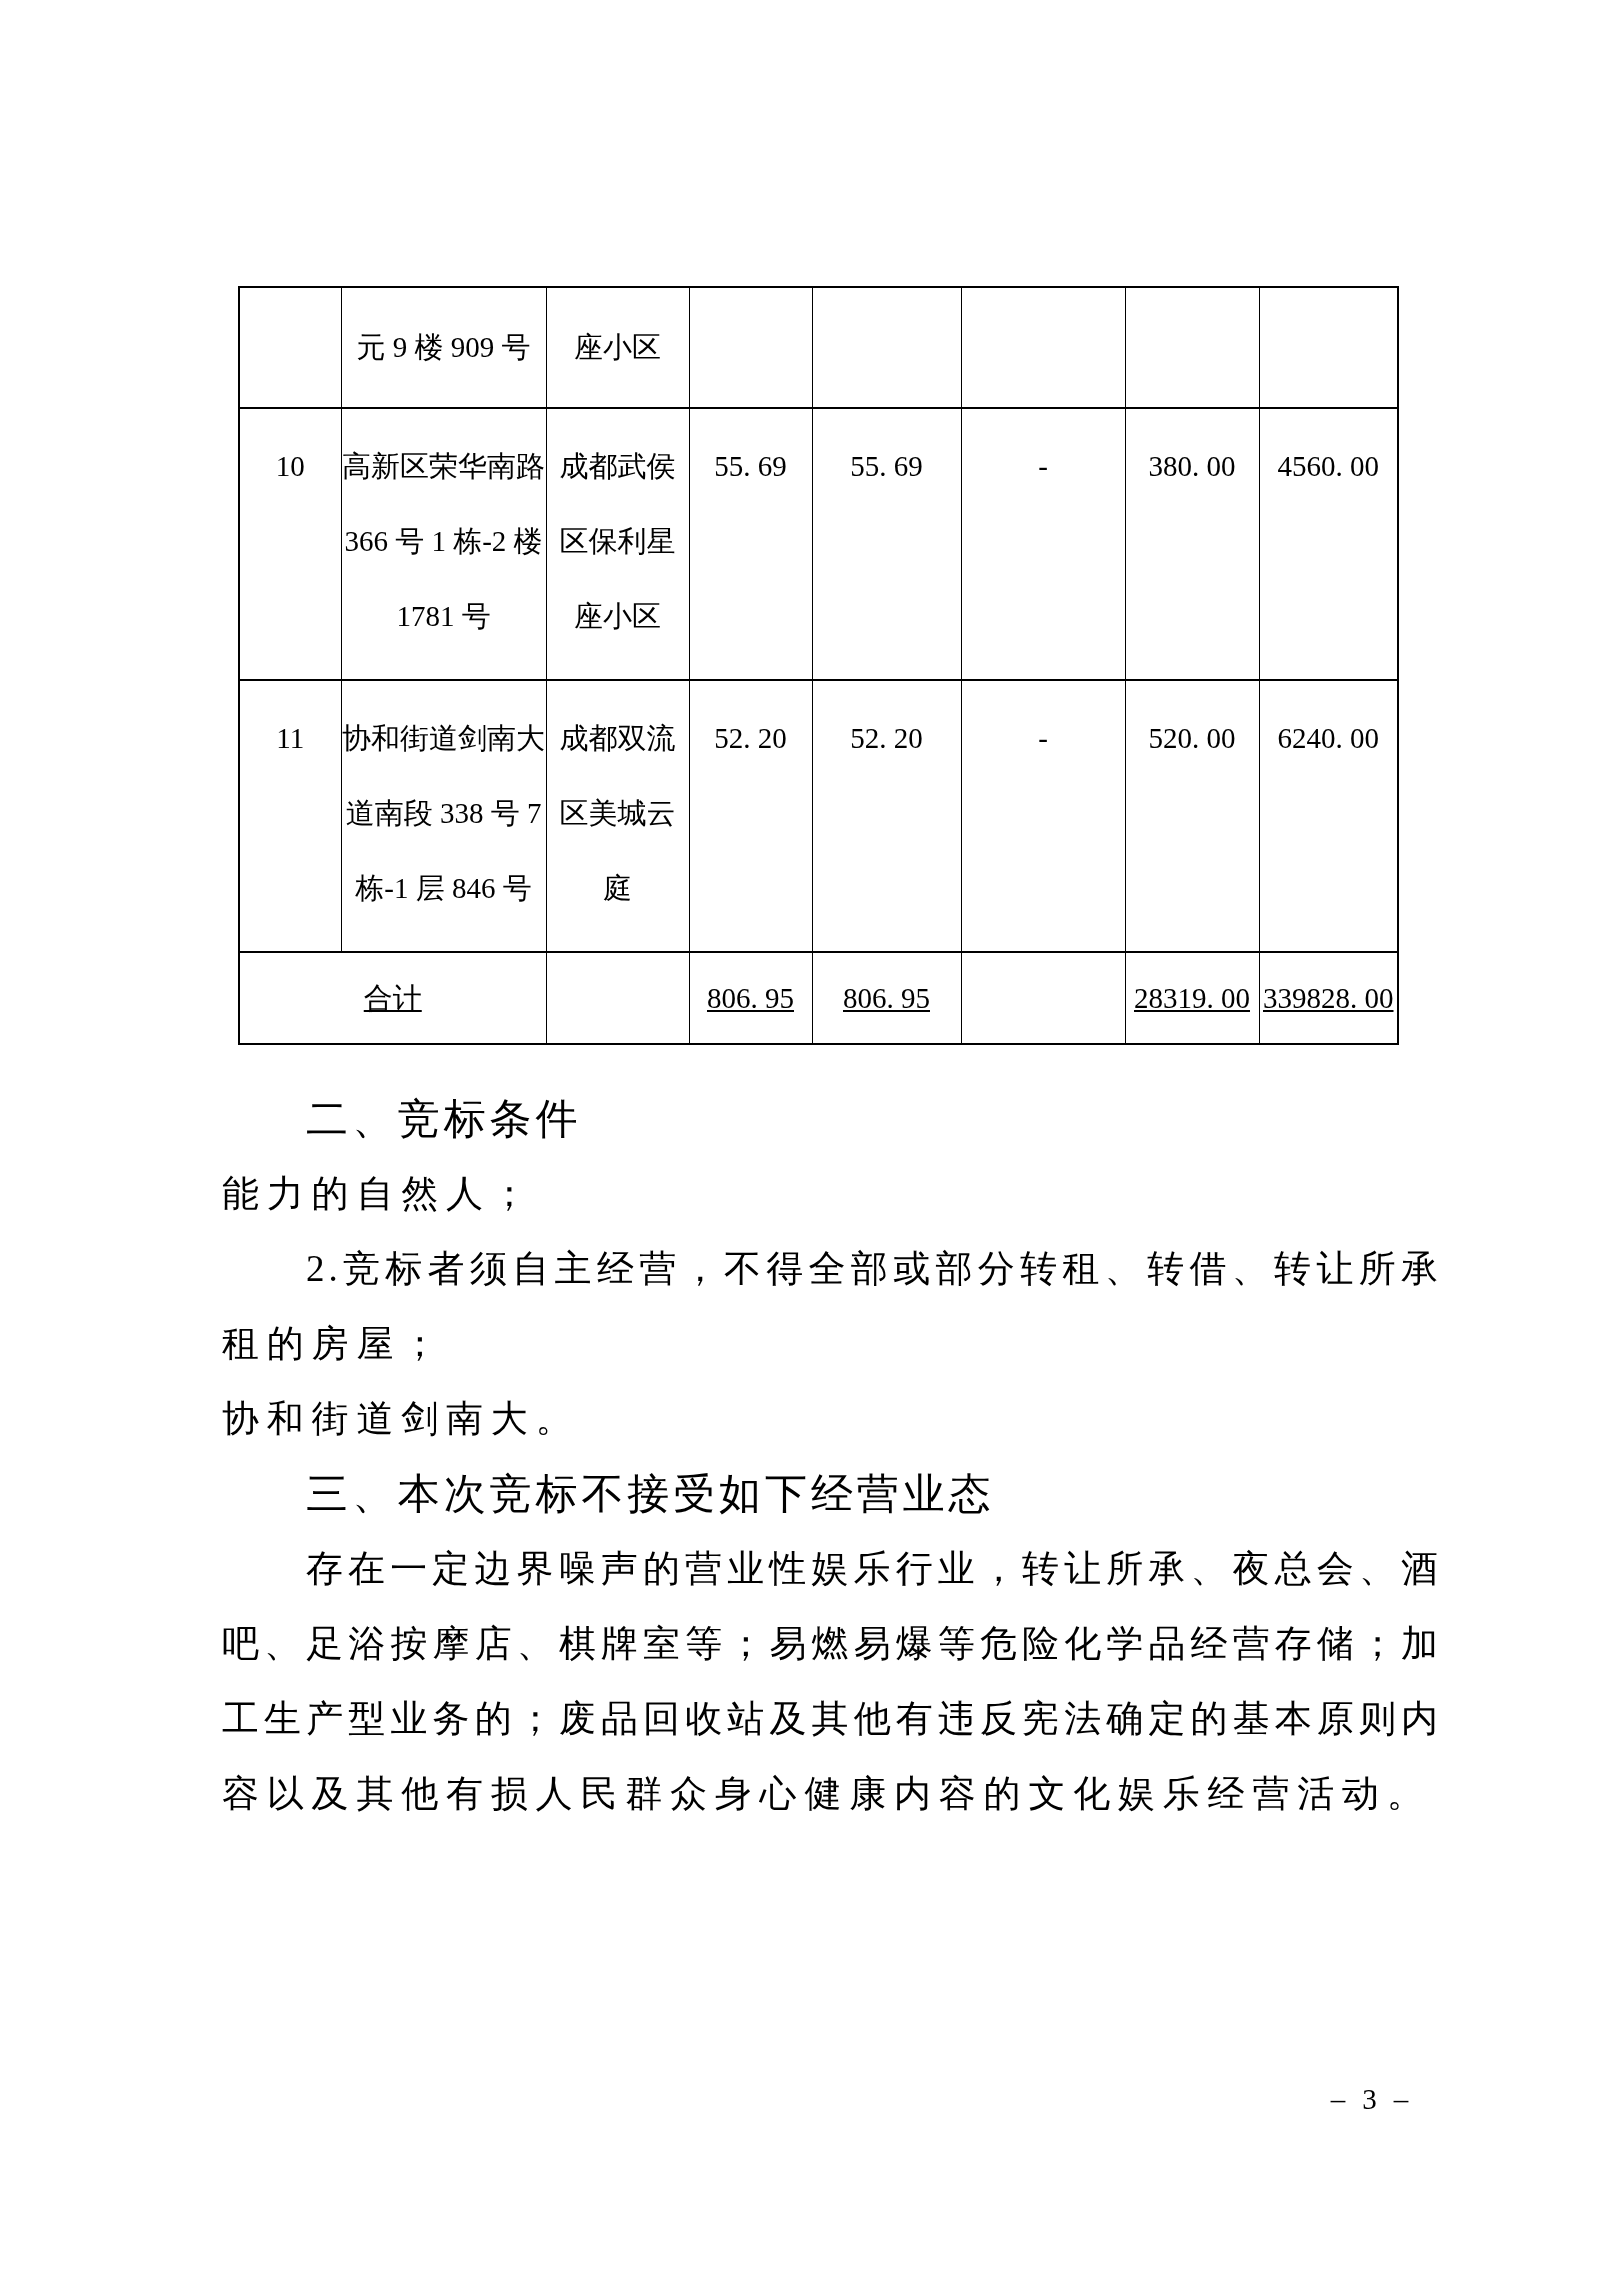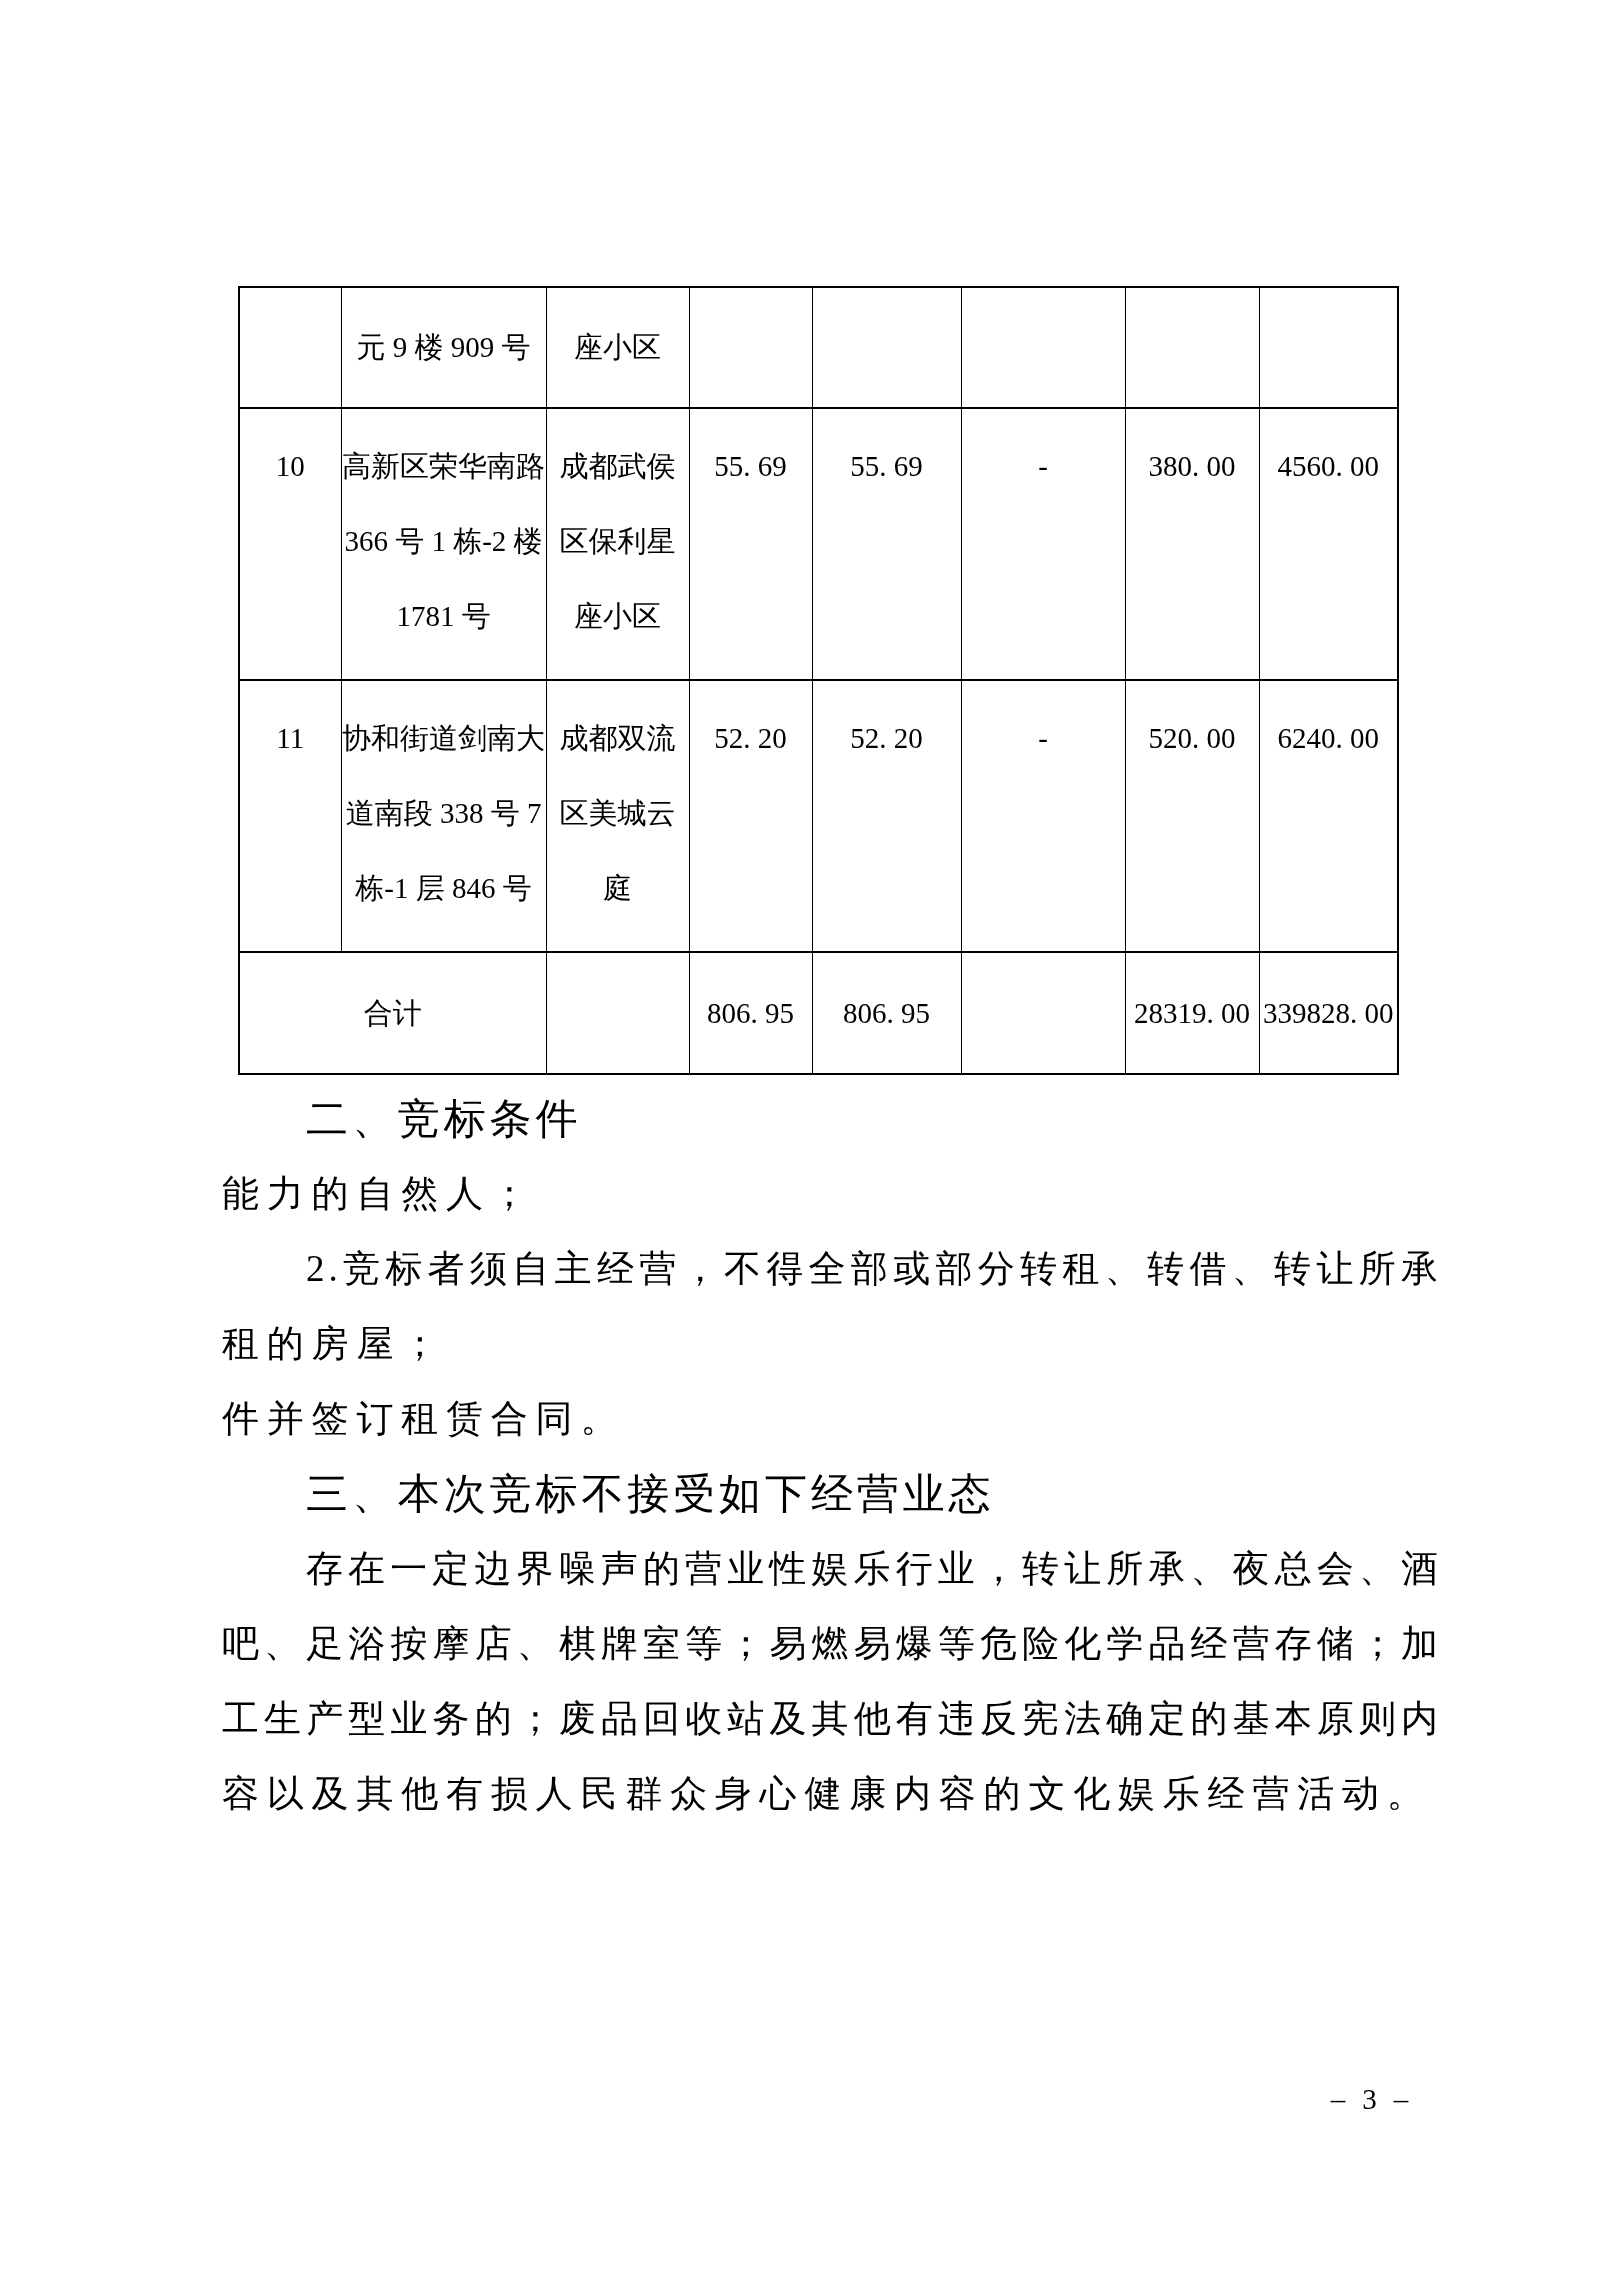--- a/index.html
+++ b/index.html
@@ -34,21 +34,21 @@
     border-left: 1px solid #000;
     border-right: 1px solid #000;
     border-top: 2px solid #000;
     border-bottom: 2px solid #000;
     text-align: center;
     padding: 0;
     overflow: hidden;
   }
   .row-cont  { height: 121px; }
   .row-item  { height: 272px; }
-  .row-total { height: 122px; }
+  .row-total { height: 92px; text-decoration: underline; }
   .row-cont td  { vertical-align: middle; }
   .row-item td  { vertical-align: top; padding-top: 20px; }
   .row-total td { vertical-align: middle; }
   .tline { line-height: 75px; height: 75px; white-space: nowrap; }
 
   
   .text-block {
     position: absolute;
     left: 222px;
     top: 1081px;
@@ -200,21 +200,21 @@
           </td>
     </tr>
   </tbody>
     </table>
 
   <div class="text-block">
     <div class="line hline">二、竞标条件</div>
     <div class="line lline">能力的自然人；</div>
     <div class="line jline indent">2.竞标者须自主经营，不得全部或部分转租、转借、转让所承</div>
     <div class="line lline">租的房屋；</div>
-    <div class="line lline">件并签订租赁合同。</div>
+    <div class="line lline">协和街道剑南大。</div>
     <div class="line hline">三、本次竞标不接受如下经营业态</div>
     <div class="line jline indent">存在一定边界噪声的营业性娱乐行业，转让所承、夜总会、酒</div>
     <div class="line jline">吧、足浴按摩店、棋牌室等；易燃易爆等危险化学品经营存储；加</div>
     <div class="line jline">工生产型业务的；废品回收站及其他有违反宪法确定的基本原则内</div>
     <div class="line lline">容以及其他有损人民群众身心健康内容的文化娱乐经营活动。</div>
   </div>
 
   <div class="page-num">– 3 –</div>
 
 </div>

